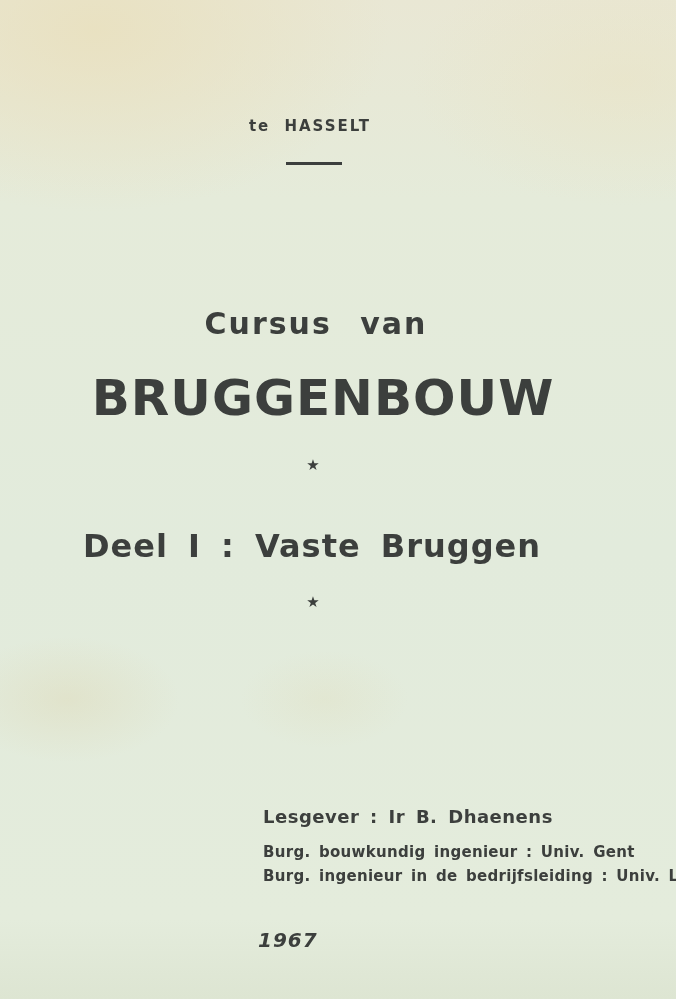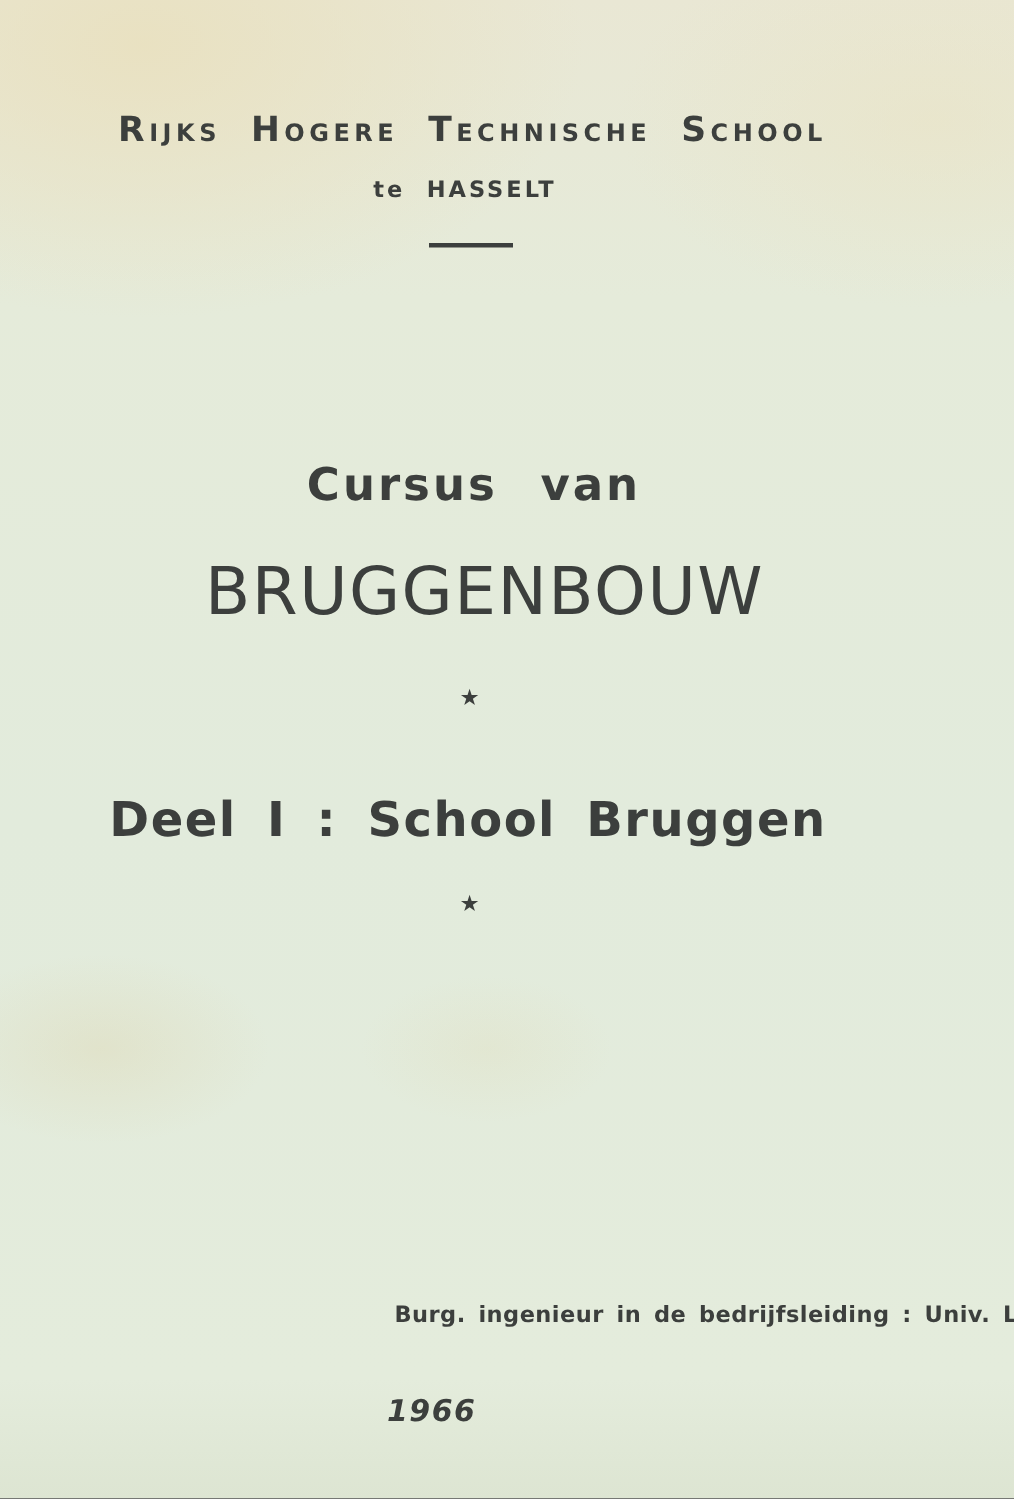--- a/index.html
+++ b/index.html
@@ -46,22 +46,22 @@
   }
   .course-title-line1 {
     top: 306px; left: 316px;
     font-size: 30px;
     font-weight: bold;
     letter-spacing: 2px;
     word-spacing: 16px;
   }
   .course-title-line2 {
     top: 369px; left: 323px;
-    font-size: 44px;
-    font-weight: normal;
+    font-size: 50px;
+    font-weight: bold;
     letter-spacing: 1px;
   }
   .star {
     font-size: 15px;
     line-height: 15px;
   }
   .star-top { top: 458px; left: 313px; }
   .star-bottom { top: 595px; left: 313px; }
   .subtitle {
     top: 527px; left: 312px;
@@ -97,35 +97,36 @@
     font-weight: bold;
     font-style: italic;
     letter-spacing: 1px;
   }
 </style>
 </head>
 <body>
 
 <div class="page">
 
-  <div class="abs centered school-name">Rijks Hogere Technische School</div>
 
   <div class="abs centered school-location">te HASSELT</div>
 
   <div class="abs centered divider-rule"></div>
 
   <div class="abs centered course-title-line1">Cursus van</div>
 
   <div class="abs centered course-title-line2">BRUGGENBOUW</div>
 
   <div class="abs centered star star-top">★</div>
 
-  <div class="abs centered subtitle">Deel I : School Bruggen</div>
+  <div class="abs centered subtitle">Deel I : Vaste Bruggen</div>
 
   <div class="abs centered star star-bottom">★</div>
 
+  <div class="abs lecturer-line">Lesgever : Ir B. Dhaenens</div>
 
+  <div class="abs credential-line-1">Burg. bouwkundig ingenieur : Univ. Gent</div>
 
   <div class="abs credential-line-2">Burg. ingenieur in de bedrijfsleiding : Univ. Leuven</div>
 
-  <div class="abs year">1966</div>
+  <div class="abs year">1967</div>
 
 </div>
 
 </body></html>

